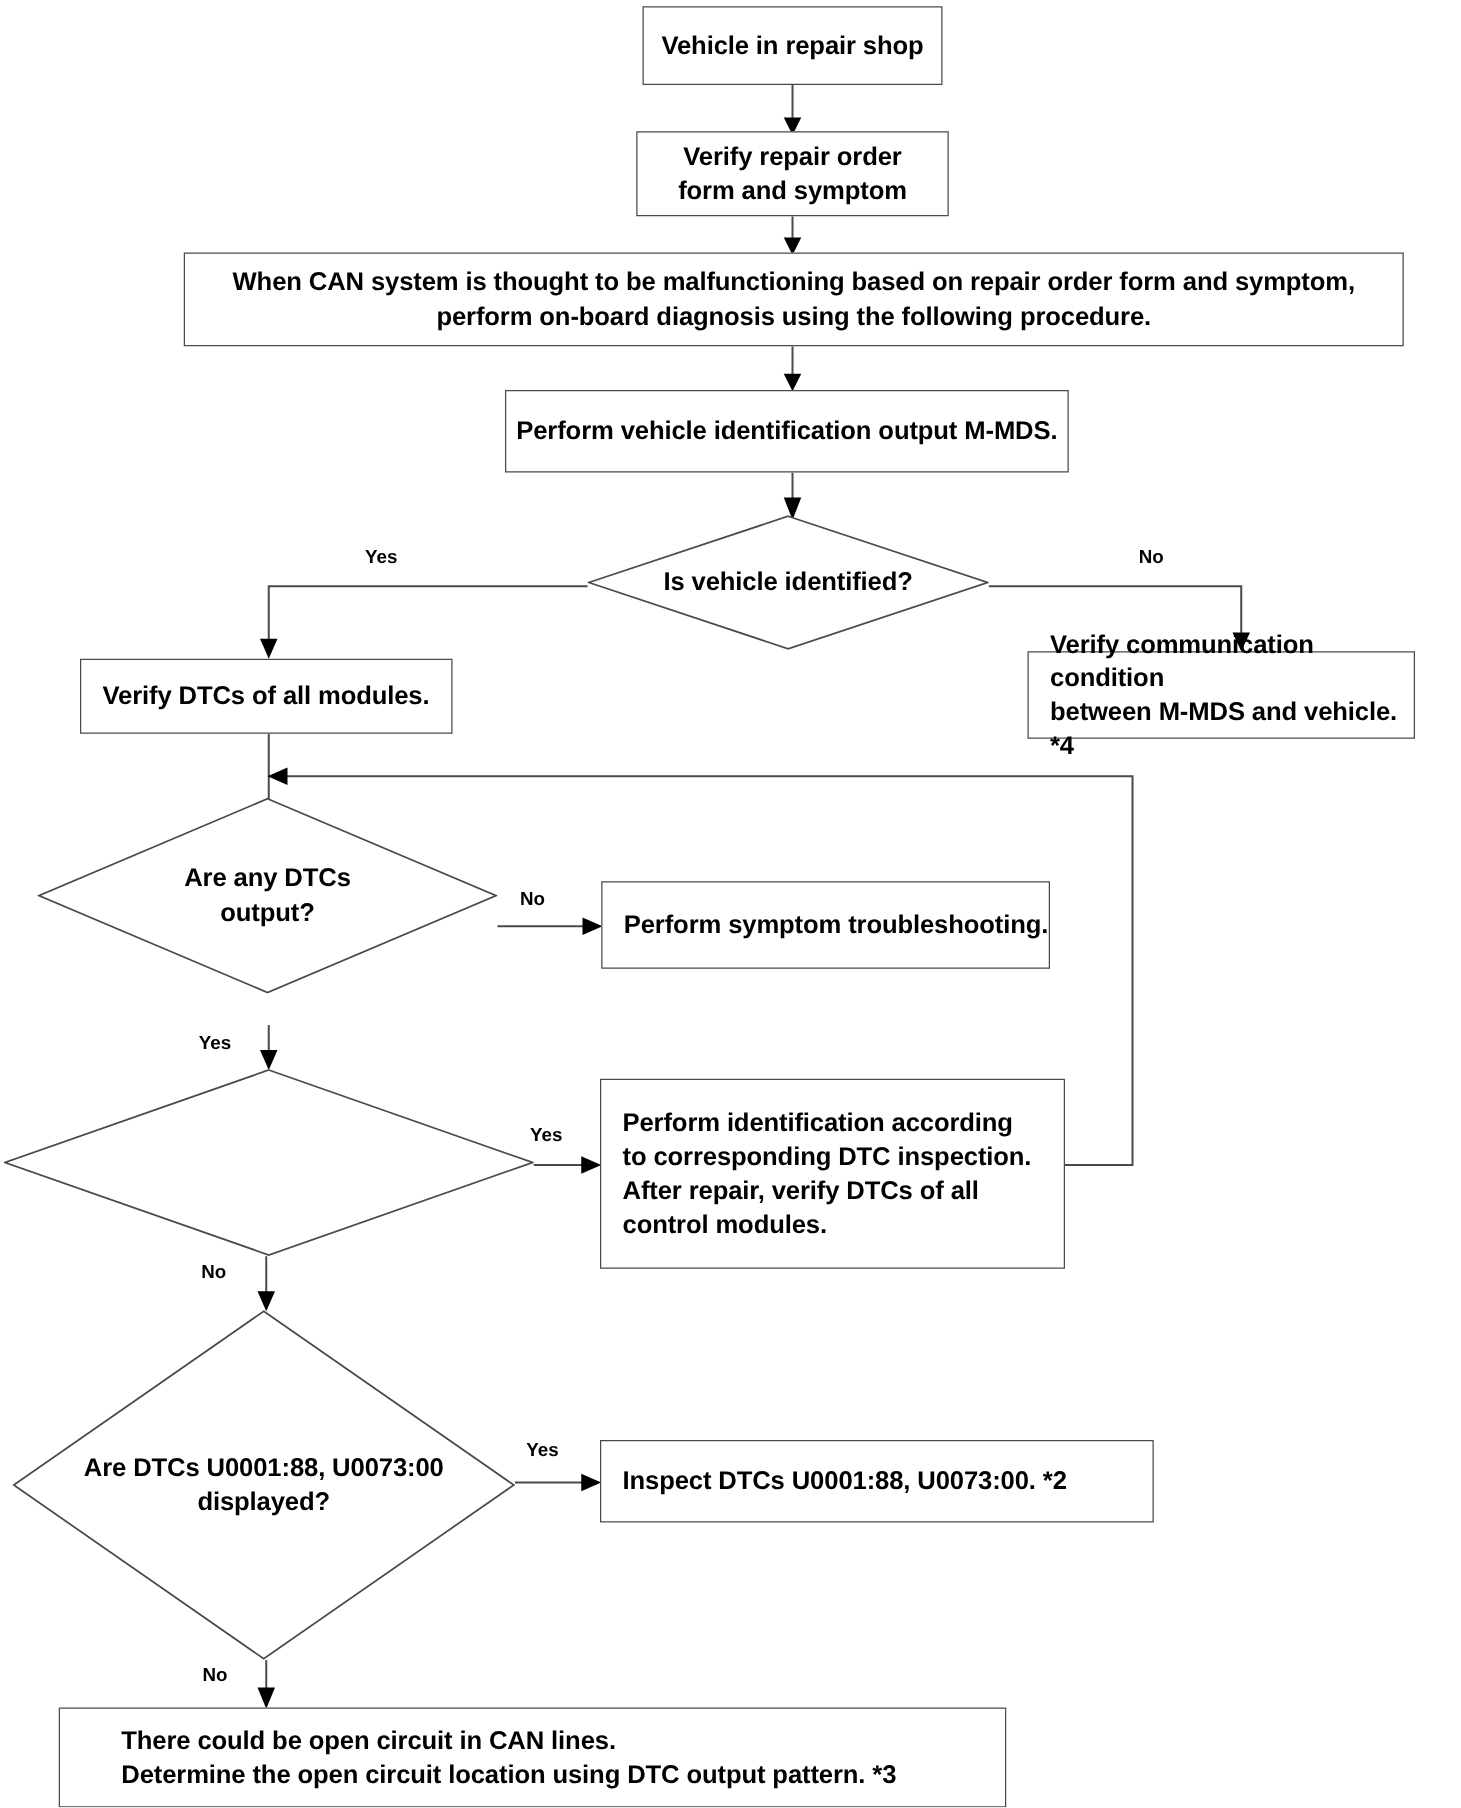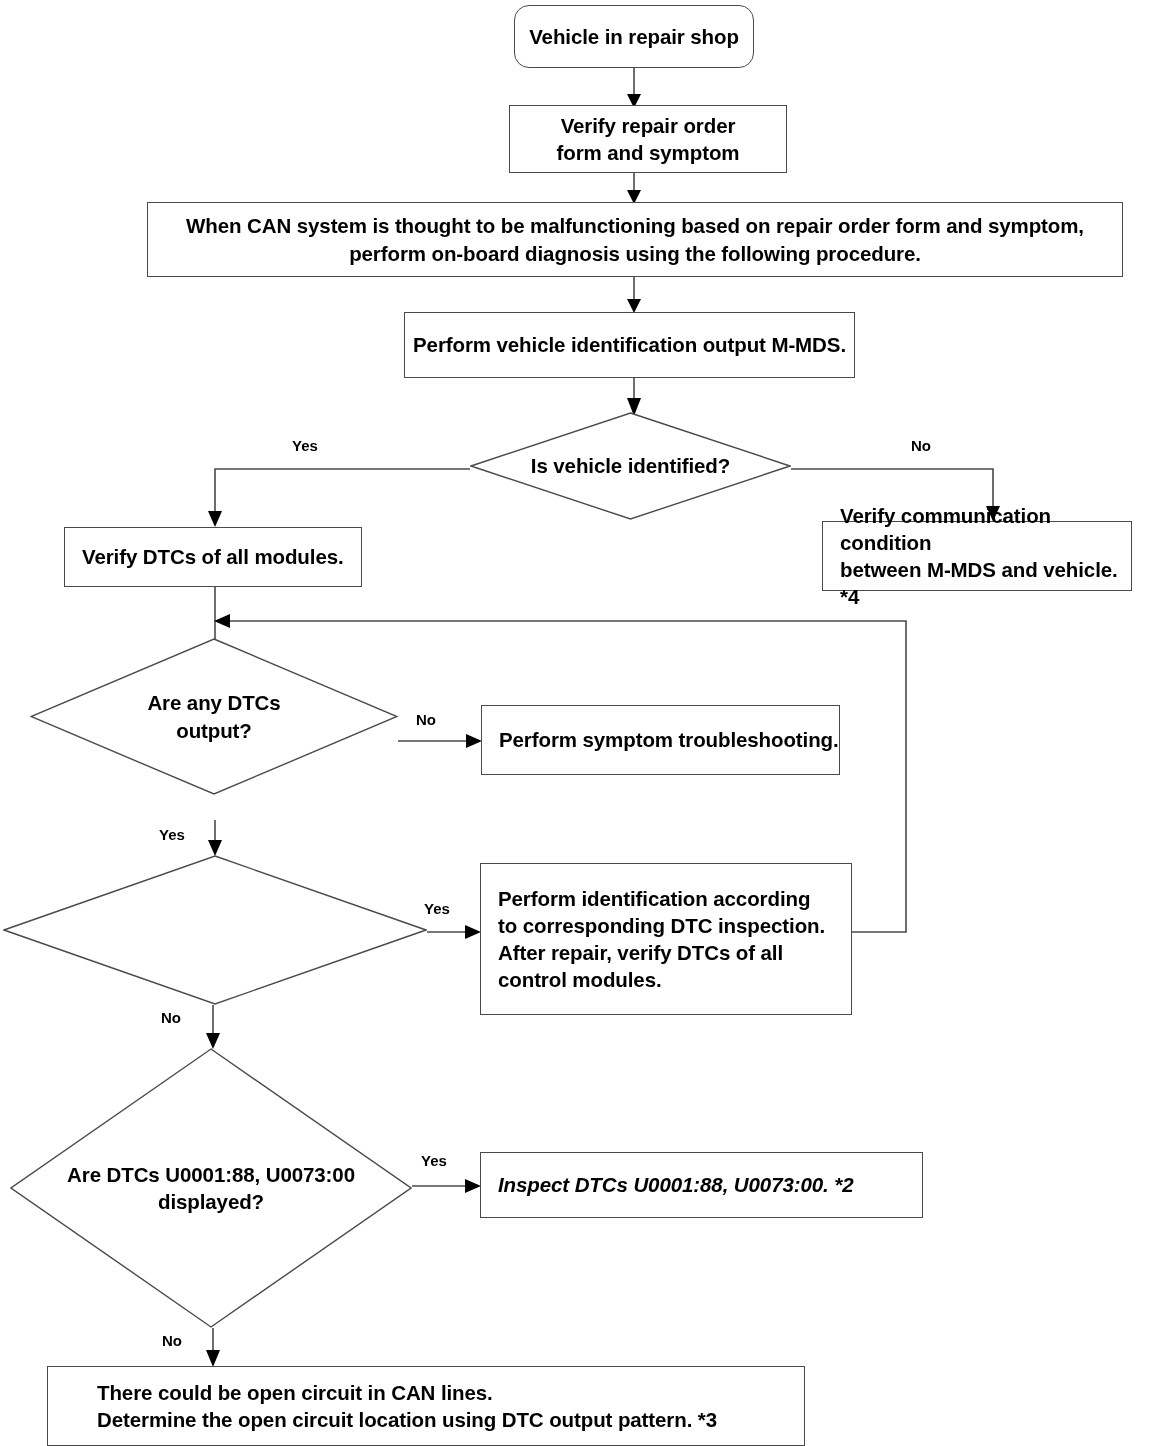--- a/index.html
+++ b/index.html
@@ -120,25 +120,25 @@
       <path d="M 206 1033 L 213 1049 L 220 1033 z" fill="#000000" stroke="none"></path>
 
       <line x1="412" y1="1186" x2="467" y2="1186"></line>
       <path d="M 465 1179 L 481 1186 L 465 1193 z" fill="#000000" stroke="none"></path>
 
       <line x1="213" y1="1328" x2="213" y2="1352"></line>
       <path d="M 206 1350 L 213 1367 L 220 1350 z" fill="#000000" stroke="none"></path>
     </g>
   </svg>
 
-  <div class="node box" style="left:514px; top:5px; width:240px; height:63px;border-radius:15px;">
+  <div class="node box" style="left:514px; top:5px; width:240px; height:63px;">
     <span>Vehicle in repair shop</span>
   </div>
 
-  <div class="node box" style="left:509px; top:105px; width:278px; height:68px;">
+  <div class="node box" style="left:509px; top:105px; width:250px; height:68px;">
     <span>Verify repair order
 form and symptom</span>
   </div>
 
   <div class="node box" style="left:147px; top:202px; width:976px; height:75px;">
     <span>When CAN system is thought to be malfunctioning based on repair order form and symptom,
 perform on-board diagnosis using the following procedure.</span>
   </div>
 
   <div class="node box" style="left:404px; top:312px; width:451px; height:66px;">
@@ -187,21 +187,21 @@
   </div>
 
   <div class="node diamond" style="left:10px; top:1048px; width:402px; height:280px;">
     <svg class="dshape" viewBox="0 0 402 280" preserveAspectRatio="none">
       <polygon points="201,1 401,140 201,279 1,140" fill="#ffffff" stroke="#4a4a4a" stroke-width="1.4" vector-effect="non-scaling-stroke"></polygon>
     </svg>
     <span class="dlabel">Are DTCs U0001:88, U0073:00
 displayed?</span>
   </div>
 
-  <div class="node box pad-left-sm" style="left:480px; top:1152px; width:443px; height:66px;font-style:italic;">
+  <div class="node box pad-left-sm" style="left:480px; top:1152px; width:443px; height:66px;">
     <span>Inspect DTCs U0001:88, U0073:00.  *2</span>
   </div>
 
   <div class="node box pad-left-sm" style="left:47px; top:1366px; width:758px; height:80px; justify-content:flex-start; text-align:left; padding-left:49px;">
     <span>There could be open circuit in CAN lines.
 Determine the open circuit location using DTC output pattern.   *3</span>
   </div>
 
   <div class="edge-label" style="left:292px; top:437px;">Yes</div>
 

